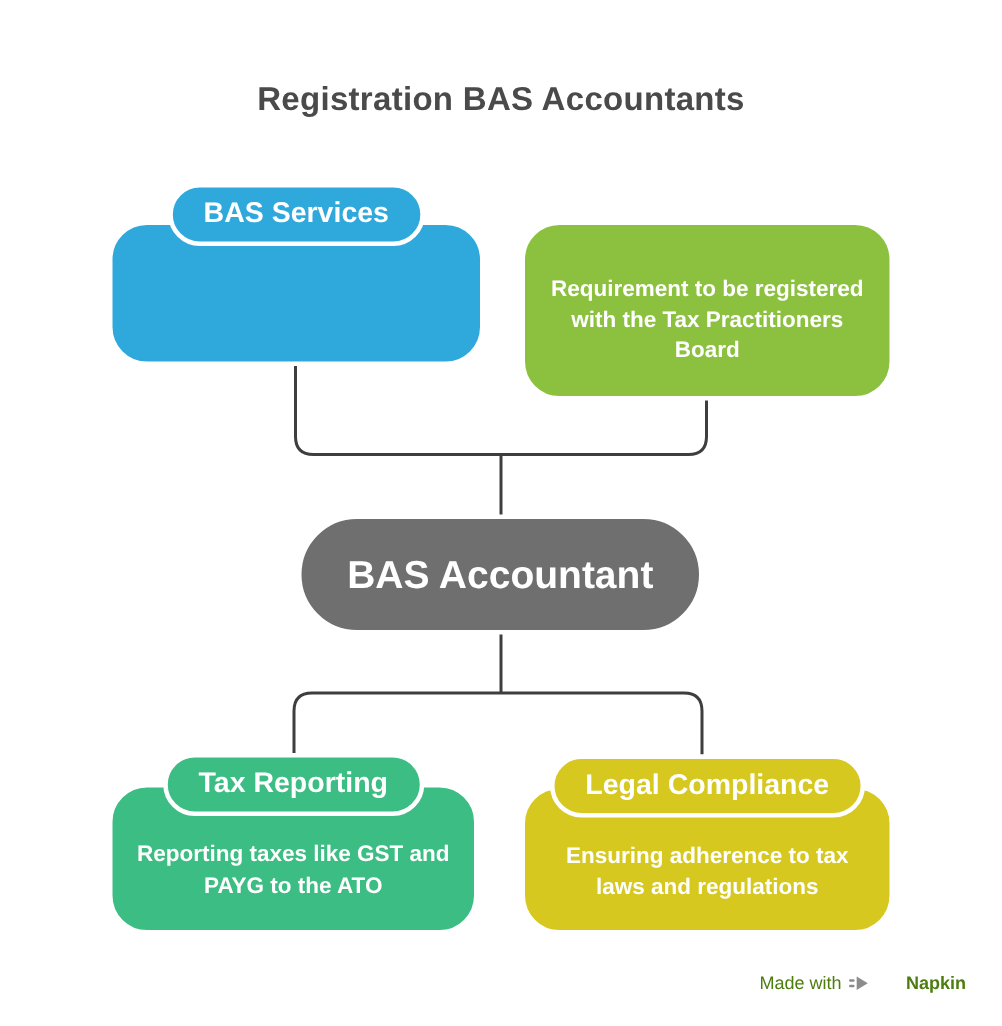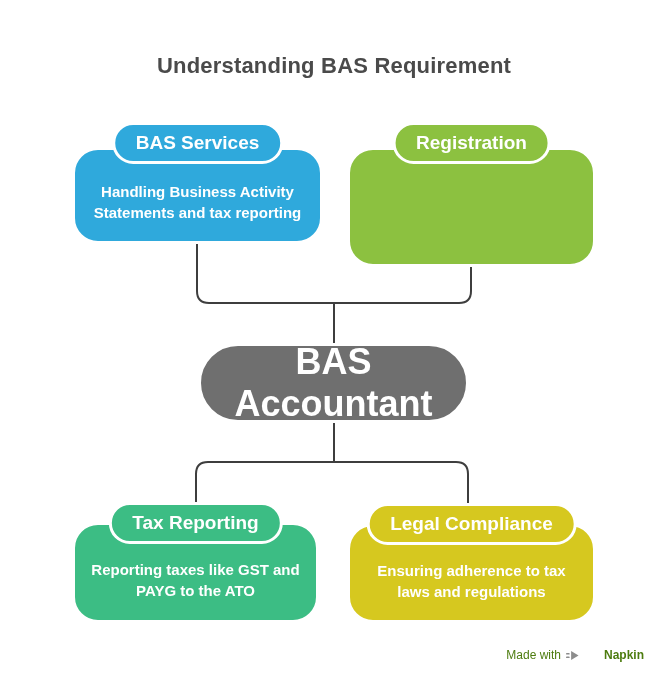--- a/index.html
+++ b/index.html
@@ -66,21 +66,21 @@
   .n-yellow { left: 347px; top: 523px; width: 249px; height: 100px; }
   .n-blue .pill, .n-green .pill { top: -28px; }
   .n-teal .pill, .n-yellow .pill { top: -23px; }
   .n-blue .desc   { padding-top: 14px; max-width: 218px; }
   .n-green .desc  { padding-top: 14px; max-width: 218px; }
   .n-teal .desc   { padding-top: 17px; max-width: 222px; }
   .n-yellow .desc { padding-top: 17px; max-width: 200px; }
   .n-center {
     left: 198px; top: 343px; width: 271px; height: 80px;
     border-radius: 40px;
-    font-size: 36px;
+    font-size: 26px;
     font-weight: bold;
   }
   .watermark {
     position: absolute;
     top: 648px;
     right: 24px;
     z-index: 2;
     display: flex;
     align-items: center;
     gap: 5px;
@@ -88,38 +88,37 @@
     color: #4d7c0f;
   }
   .watermark .brand { font-weight: bold; margin-left: 20px; }
   .napkin-icon { display: inline-block; }
 </style>
 </head>
 <body>
 
 <div class="canvas">
 
-  <div class="title">Understanding BAS Requirement</div>
+  <div class="title">Registration BAS Accountants</div>
 
   <svg class="connectors" width="668" height="684" viewBox="0 0 668 684">
     <g fill="none" stroke-width="2" stroke="#3E3E3E">
       <path d="M197 243 V291 Q197 303 209 303 H459 Q471 303 471 291 V266"></path>
       <path d="M334 303 V345"></path>
       <path d="M334 421 V462"></path>
       <path d="M196 503 V474 Q196 462 208 462 H456 Q468 462 468 474 V503"></path>
     </g>
   </svg>
 
   <div class="node n-blue" style="background-color: rgb(47, 169, 220);">
     <div class="pill" style="background-color: rgb(47, 169, 220);">BAS Services</div>
-    <div class="desc">Handling Business Activity Statements and tax reporting</div>
   </div>
 
   <div class="node n-green" style="background-color: rgb(140, 193, 64);">
-    <div class="pill" style="background-color: rgb(140, 193, 64);">Registration</div>
+    <div class="desc">Requirement to be registered with the Tax Practitioners Board</div>
   </div>
 
   <div class="node n-center" style="background-color: rgb(111, 111, 111);">
     <span>BAS Accountant</span>
   </div>
 
   <div class="node n-teal" style="background-color: rgb(60, 189, 132);">
     <div class="pill" style="background-color: rgb(60, 189, 132);">Tax Reporting</div>
     <div class="desc">Reporting taxes like GST and PAYG to the ATO</div>
   </div>

